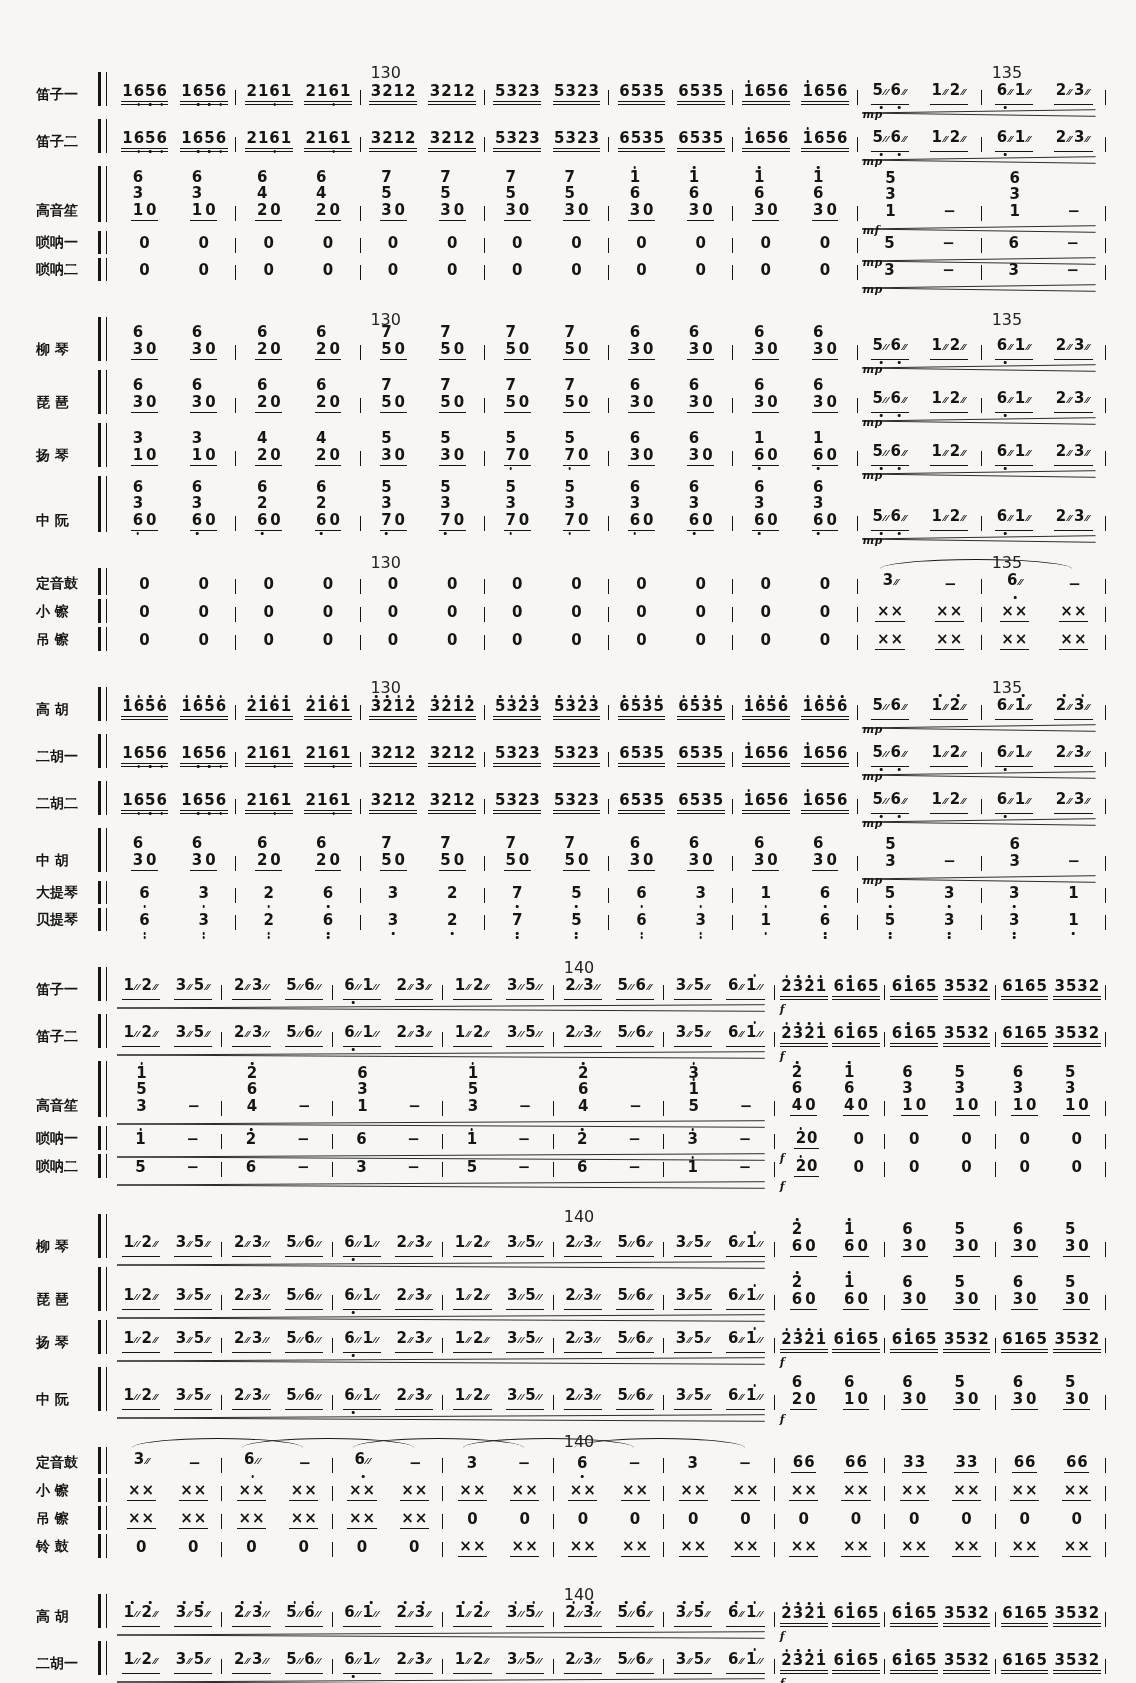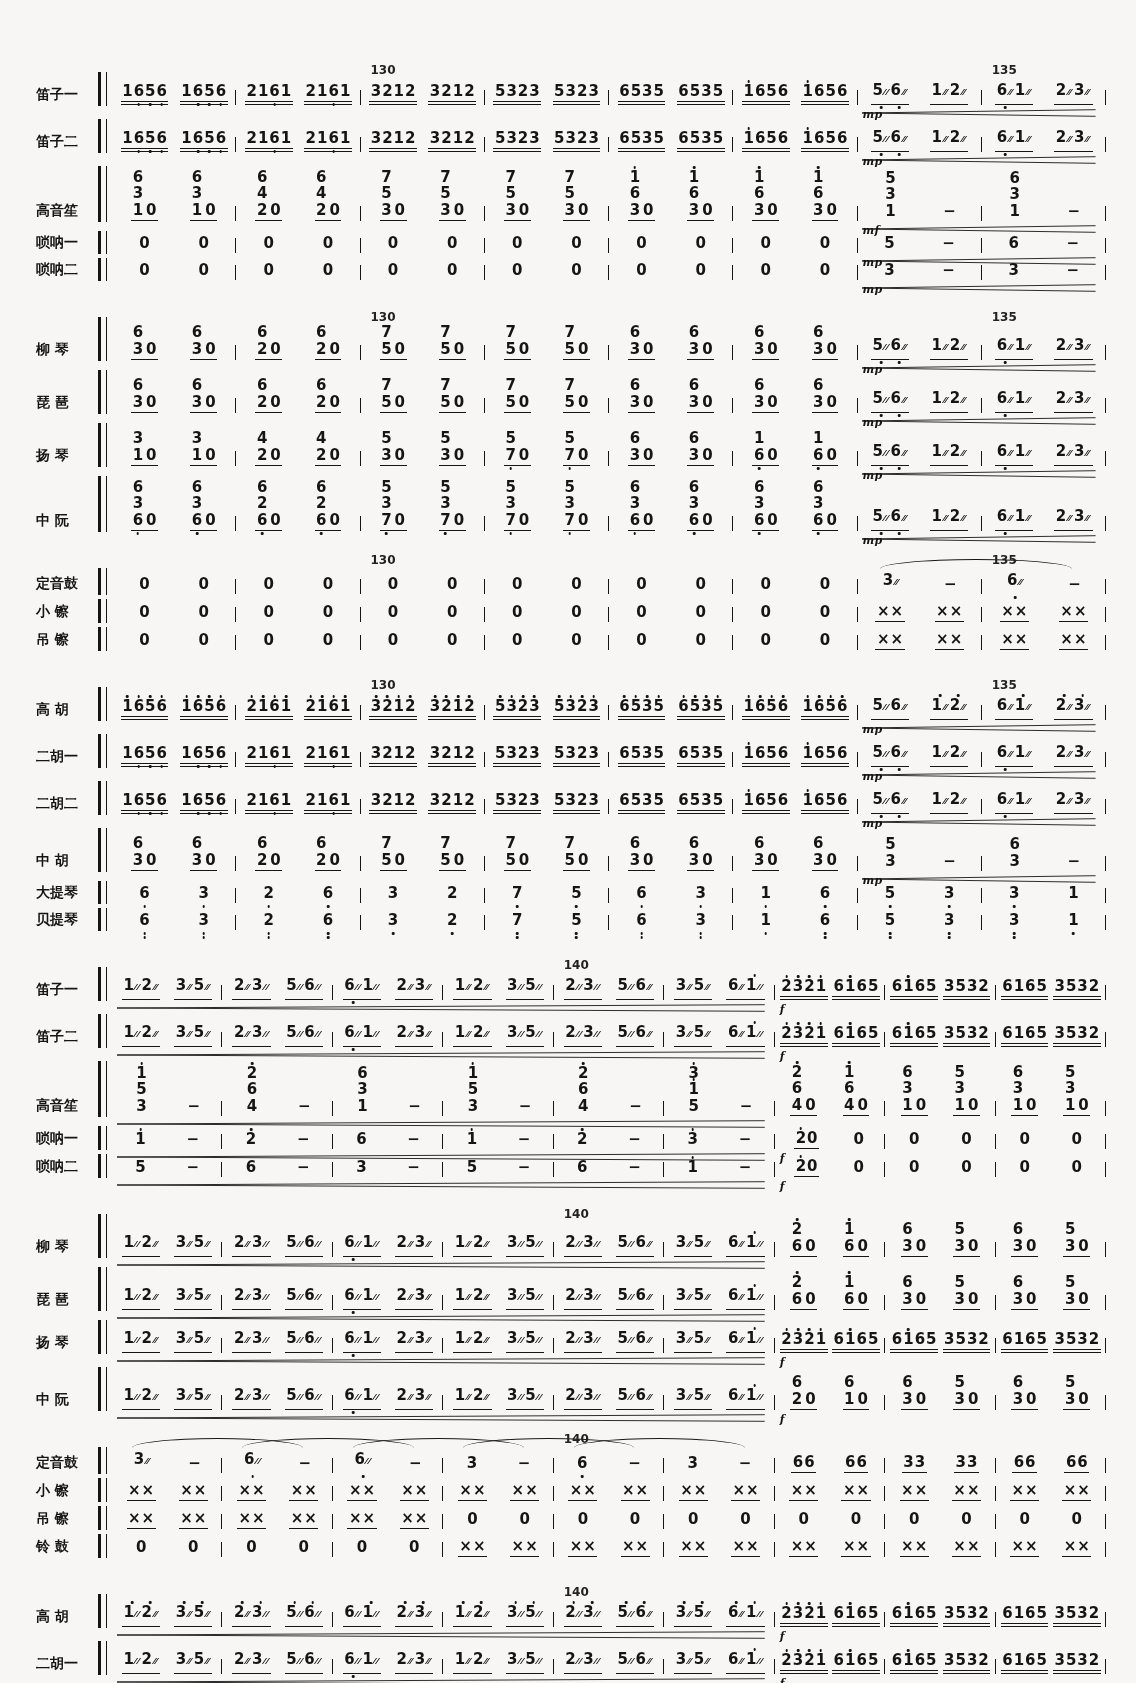--- a/index.html
+++ b/index.html
@@ -34,21 +34,21 @@
   .chord{display:inline-flex;flex-direction:column;align-items:flex-start;font-size:15px;font-weight:bold;
          line-height:1;margin:0 2px;}
   .chord .cn{padding:0 1px 1px;display:block;position:relative;}
   .cb{display:flex;align-items:flex-end;padding:1px 1px 2px;}
   .cb.u1{border-bottom:1.5px solid #151515;}
   .cb .r0{margin-left:2px;}
   .dyn{position:absolute;bottom:-15px;font:italic bold 11px "DejaVu Serif","Liberation Serif",serif;letter-spacing:0.5px;}
   .cresc{position:absolute;bottom:-11px;height:8px;}
   .cresc svg{width:100%;height:100%;display:block;}
   .tie{position:absolute;top:-9px;height:9px;border-top:1.4px solid #151515;border-radius:50% 50% 0 0/100% 100% 0 0;}
-  .mnum{position:absolute;top:-15px;font-size:12px;font-weight:bold;color:#222;text-align:right;}
+  .mnum{position:absolute;top:-15px;font-size:16px;font-weight:normal;color:#222;text-align:right;}
 </style>
 </head>
 <body>
 
 <div class="page">
   <div class="score" id="score">
       <div class="system">
         <div class="group">
           <div class="row mel">
             <div class="label">笛子一</div>

